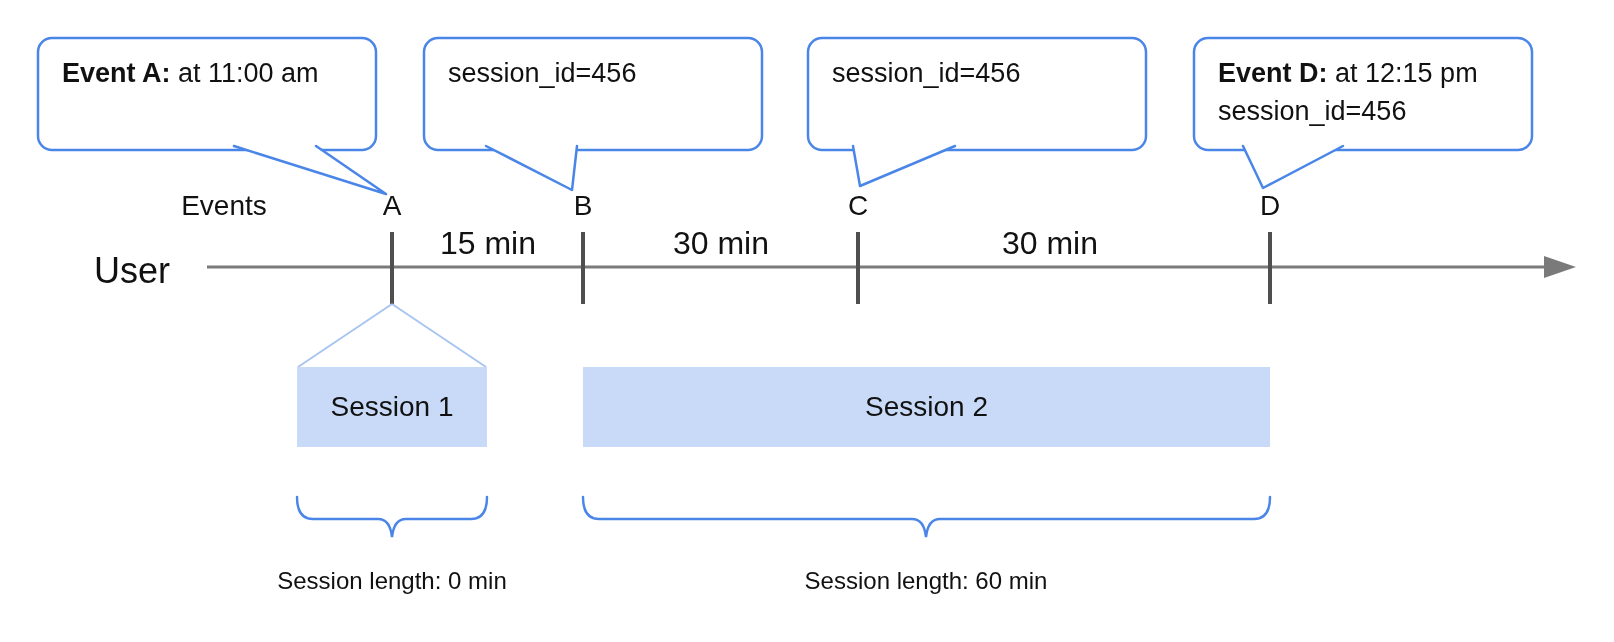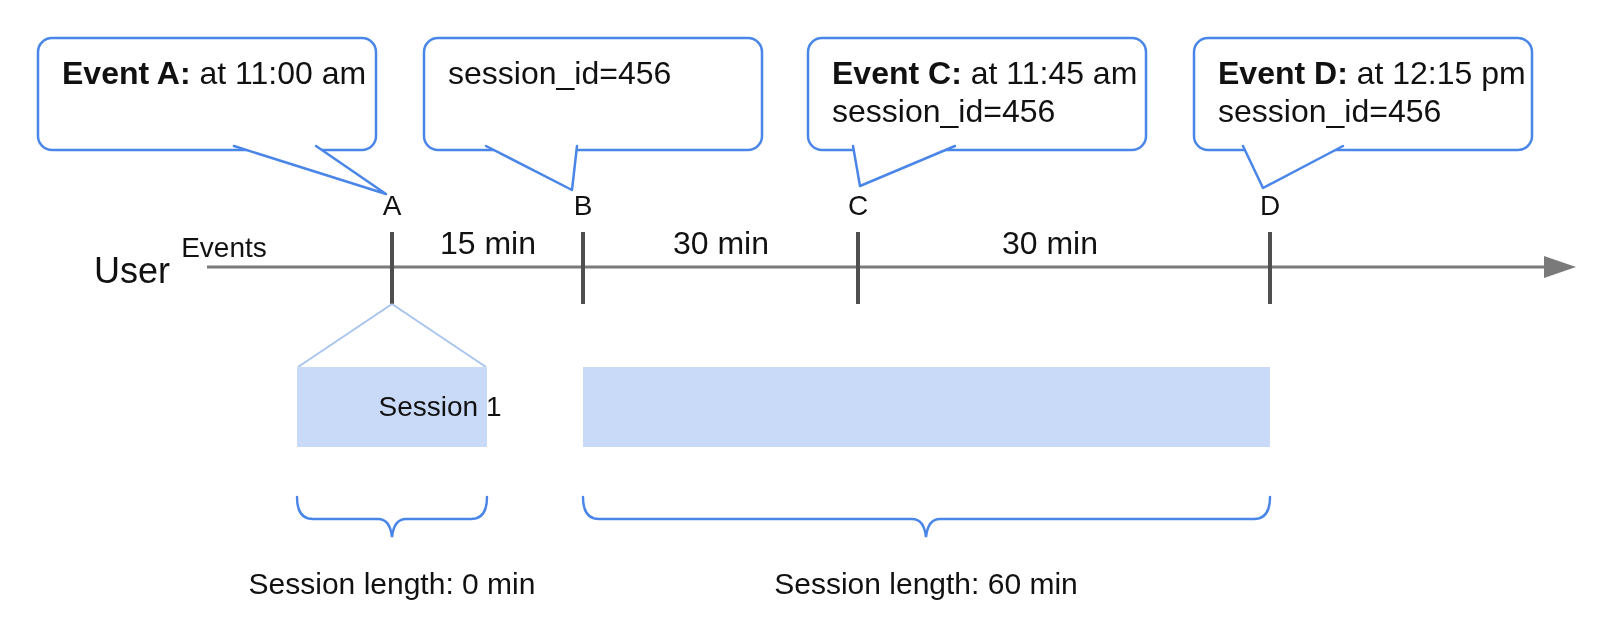--- a/index.html
+++ b/index.html
@@ -22,28 +22,28 @@
   svg.shapes{position:absolute;left:0;top:0;}
   .timeline{stroke:var(--timeline-gray);stroke-width:3;}
   .arrowhead{fill:var(--timeline-gray);}
   .tick{stroke:var(--tick-gray);stroke-width:4;}
   .bubble{fill:#ffffff;stroke:var(--accent-blue);stroke-width:2.5;}
   .tail{fill:#ffffff;stroke:var(--accent-blue);stroke-width:2.5;stroke-linejoin:round;stroke-linecap:round;}
   .funnel{stroke:var(--funnel-blue);stroke-width:2;}
   .session-rect{fill:var(--light-blue-fill);}
   .brace{fill:none;stroke:var(--accent-blue);stroke-width:2.5;stroke-linecap:round;}
   .txt{position:absolute;white-space:nowrap;}
-  .t-callout{font-size:32px;line-height:38px;}
+  .t-callout{font-size:27px;line-height:38px;}
   .t-callout .b{font-weight:bold;}
   .t-axis-label{font-size:28px;text-align:center;}
   .t-letter{font-size:28px;text-align:center;}
   .t-interval{font-size:32px;text-align:center;}
   .t-user{font-size:36px;}
-  .t-session{position:absolute;display:flex;align-items:center;justify-content:center;font-size:28px;padding-left:48px;}
-  .t-length{font-size:30px;text-align:center;}
+  .t-session{position:absolute;display:flex;align-items:center;justify-content:center;font-size:28px;}
+  .t-length{font-size:24px;text-align:center;}
 </style>
 </head>
 <body>
 
 <div class="canvas">
 
   <svg class="shapes" width="1614" height="642" viewBox="0 0 1614 642">
 
     <line class="timeline" x1="207" y1="267" x2="1548" y2="267"></line>
     <polygon class="arrowhead" points="1544,256 1576,267 1544,278"></polygon>
@@ -73,38 +73,38 @@
     <path class="brace" d="M 583 497 Q 583 519 599 519 L 912 519 Q 924 519 926 537 Q 928 519 940 519 L 1254 519 Q 1270 519 1270 497"></path>
   </svg>
 
   <div class="txt t-callout" style="left:62px;top:54px;width:292px;">
     <div><span class="b">Event A:</span><span> at 11:00 am</span></div>
   </div>
   <div class="txt t-callout" style="left:448px;top:54px;width:292px;">
     <div>session_id=456</div>
   </div>
   <div class="txt t-callout" style="left:832px;top:54px;width:292px;">
-    <div><span class="b">Event C:</span><span> at 11:45 am</span></div>
     <div>session_id=456</div>
   </div>
   <div class="txt t-callout" style="left:1218px;top:54px;width:292px;">
     <div><span class="b">Event D:</span><span> at 12:15 pm</span></div>
     <div>session_id=456</div>
   </div>
 
-  <div class="txt t-axis-label" style="left:168px;top:190px;width:112px;margin-top:42px;">Events</div>
+  <div class="txt t-axis-label" style="left:168px;top:190px;width:112px;">Events</div>
   <div class="txt t-letter" style="left:362px;top:190px;width:60px;">A</div>
   <div class="txt t-letter" style="left:553px;top:190px;width:60px;">B</div>
   <div class="txt t-letter" style="left:828px;top:190px;width:60px;">C</div>
   <div class="txt t-letter" style="left:1240px;top:190px;width:60px;">D</div>
 
   <div class="txt t-interval" style="left:418px;top:225px;width:140px;">15 min</div>
   <div class="txt t-interval" style="left:651px;top:225px;width:140px;">30 min</div>
   <div class="txt t-interval" style="left:980px;top:225px;width:140px;">30 min</div>
 
   <div class="txt t-user" style="left:94px;top:250px;">User</div>
 
   <div class="t-session" style="left:297px;top:367px;width:190px;height:80px;">Session 1</div>
+  <div class="t-session" style="left:583px;top:367px;width:687px;height:80px;">Session 2</div>
 
   <div class="txt t-length" style="left:162px;top:567px;width:460px;">Session length: 0 min</div>
   <div class="txt t-length" style="left:696px;top:567px;width:460px;">Session length: 60 min</div>
 
 </div>
 
 </body></html>

